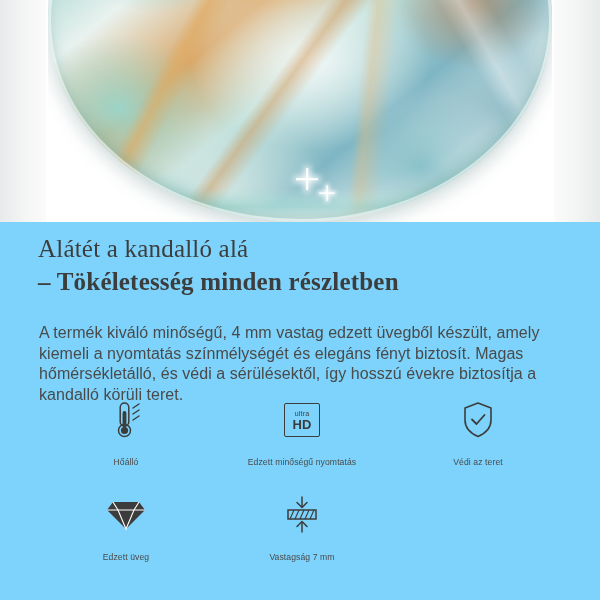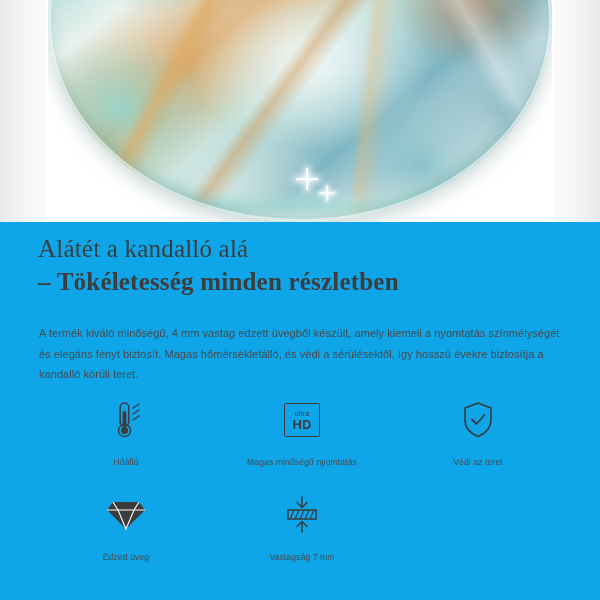--- a/index.html
+++ b/index.html
@@ -10,21 +10,21 @@
     width: 600px;
     height: 600px;
     background: #ffffff;
     font-family: "Liberation Sans", sans-serif;
     overflow: hidden;
   }
   .page {
     position: relative;
     width: 600px;
     height: 600px;
-    background: #0ea5e9;
+    background: #7dd3fc;
     overflow: hidden;
   }
 
   
   .hero {
     position: absolute;
     left: 0;
     top: 0;
     width: 600px;
     height: 222px;
@@ -135,21 +135,21 @@
     font-weight: 400;
     letter-spacing: 0.2px;
   }
   .headline .l2 { display: block; font-weight: bold; }
 
   .paragraph {
     position: absolute;
     left: 39px;
     top: 312px;
     width: 524px;
-    font-size: 11px;
+    font-size: 16px;
     line-height: 20.5px;
     color: #4a4a4a;
     letter-spacing: 0.05px;
     margin-top: 11px;
   }
 
   
   .features {
     position: absolute;
     left: 38px;
@@ -247,21 +247,21 @@
       <div class="feature-label">Hőálló</div>
     </div>
 
     <div class="feature">
       <div class="feature-icon">
         <div class="hd-box">
           <span class="u">ultra</span>
           <span class="h">HD</span>
         </div>
       </div>
-      <div class="feature-label">Magas minőségű nyomtatás</div>
+      <div class="feature-label">Edzett minőségű nyomtatás</div>
     </div>
 
     <div class="feature">
       <div class="feature-icon">
         <svg width="38" height="42" viewBox="0 0 38 42" fill="none" xmlns="http://www.w3.org/2000/svg">
           <path d="M19 4 L32 9 V21 C32 29 26 34.5 19 37.5 C12 34.5 6 29 6 21 V9 L19 4 Z" stroke="#3c3c3c" stroke-width="1.6" stroke-linejoin="round"></path>
           <path d="M13 20.5 L17.5 25 L25.5 16" stroke="#3c3c3c" stroke-width="1.8" stroke-linecap="round" stroke-linejoin="round"></path>
         </svg>
       </div>
       <div class="feature-label">Védi az teret</div>

